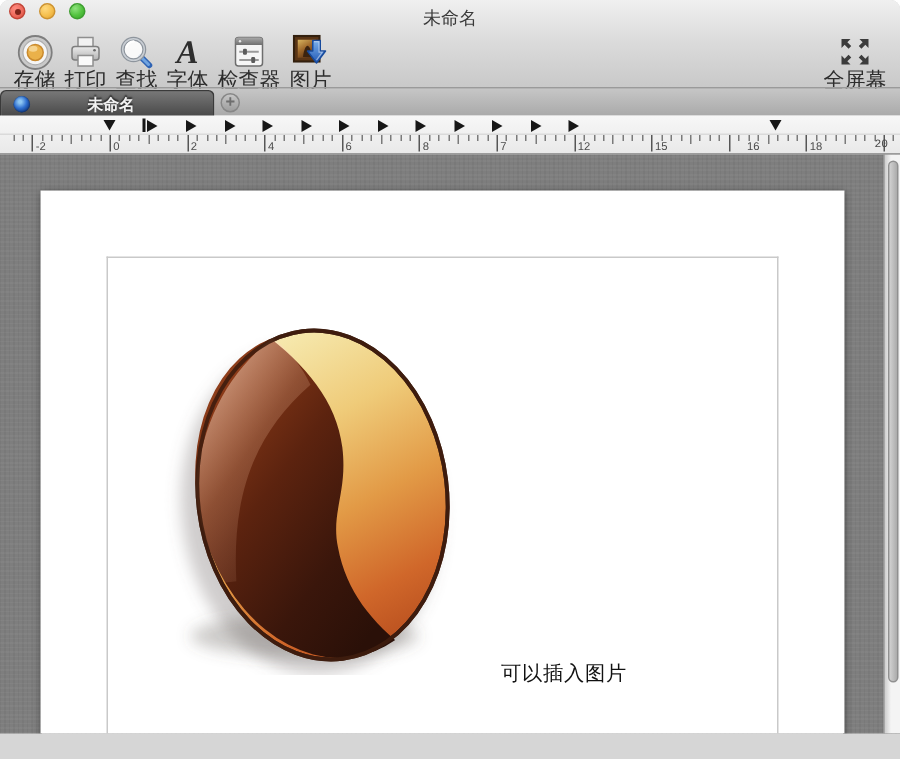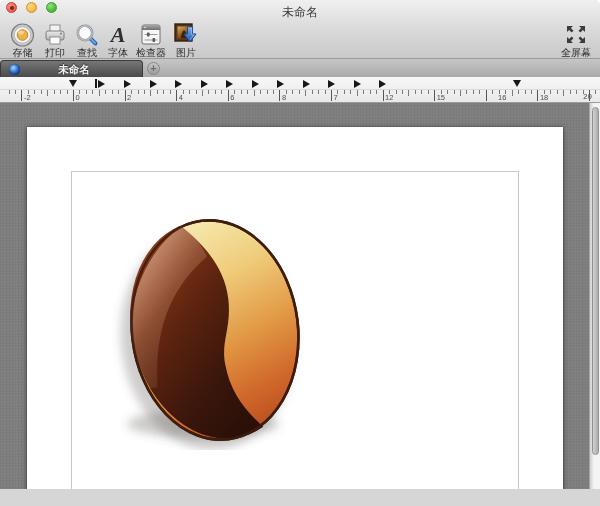--- a/index.html
+++ b/index.html
@@ -14,21 +14,21 @@
   .traffic { position:absolute; top:2px; width:11px; height:11px; border-radius:50%; }
   #tl-red   { left:6px;  background:radial-gradient(circle at 35% 30%, #ff8a7e, #ee6a5d 55%, #d5523f); border:1px solid #c24437; }
   #tl-red .edit-dot { position:absolute; left:2.5px; top:2.5px; width:4px; height:4px; border-radius:50%; background:#7e241b; }
   #tl-yellow{ left:26px; background:radial-gradient(circle at 35% 30%, #ffd97e, #f5bf4e 55%, #dfa02e); border:1px solid #cd9230; }
   #tl-green { left:46px; background:radial-gradient(circle at 35% 30%, #8fe27e, #52c23e 55%, #38a32a); border:1px solid #3d9e2f; }
   #window-title { position:absolute; left:0; right:0; top:4px; text-align:center; font-size:12px; color:#3a3a3a; }
 
   #toolbar { position:relative; height:36px; display:flex; align-items:flex-start; padding-left:6px; }
   .tb-item { display:flex; flex-direction:column; align-items:center; margin:0 3px; cursor:default; }
   .tb-item .tb-icon { height:25px; display:flex; align-items:center; justify-content:center; }
-  .tb-item .tb-label { font-size:10px; color:#2d2d2d; line-height:10px; margin-top:1px; white-space:nowrap; }
+  .tb-item .tb-label { font-size:14px; color:#2d2d2d; line-height:10px; margin-top:1px; white-space:nowrap; }
   #tb-right { position:absolute; right:6px; top:0;text-align:center; }
 
   
   #tabbar { position:absolute; top:58px; left:0; width:600px; height:19px;
     background:linear-gradient(#c6c6c6,#aaaaaa); border-top:1px solid #9a9a9a; }
   #tab-active { position:absolute; left:0px; top:1px; width:143px; height:18px;
     background:linear-gradient(#777777,#474747); border:1px solid #3a3a3a; border-bottom:none;
     border-radius:4px 4px 0 0; display:flex; align-items:center; }
   #tab-orb { width:11px; height:11px; border-radius:50%; margin-left:8px;
     background:radial-gradient(circle at 40% 35%, #8ec6f2 10%, #2f6fd0 45%, #123a80 75%, #0d2b5e);
@@ -392,20 +392,21 @@
           <ellipse cx="108" cy="120" rx="83" ry="110" fill="url(#beanGold)" stroke="#3e1d0e" stroke-width="2.6"></ellipse>
           <g clip-path="url(#beanClip)">
             <path d="M 78 4 C 106 30 125 58 125 90 C 125 120 112 132 114 156 C 116 186 130 208 152 230
                      L 155 250 L -10 250 L -10 -10 L 78 -10 Z" fill="url(#beanDark)"></path>
             <path d="M 20 170 C 16 95 40 40 88 12 C 98 22 105 34 109 46 C 68 74 48 112 44 170 Z" fill="url(#beanSheen)"></path>
           </g>
           <ellipse cx="108" cy="120" rx="83" ry="110" fill="none" stroke="rgba(62,29,14,0.9)" stroke-width="2.6"></ellipse>
         </g>
       </svg>
 
+      <div id="caption">可以插入图片</div>
     </div>
 
     <div id="scrollbar">
       <div id="scroll-thumb"></div>
     </div>
   </div>
 
 
 </div>
 

